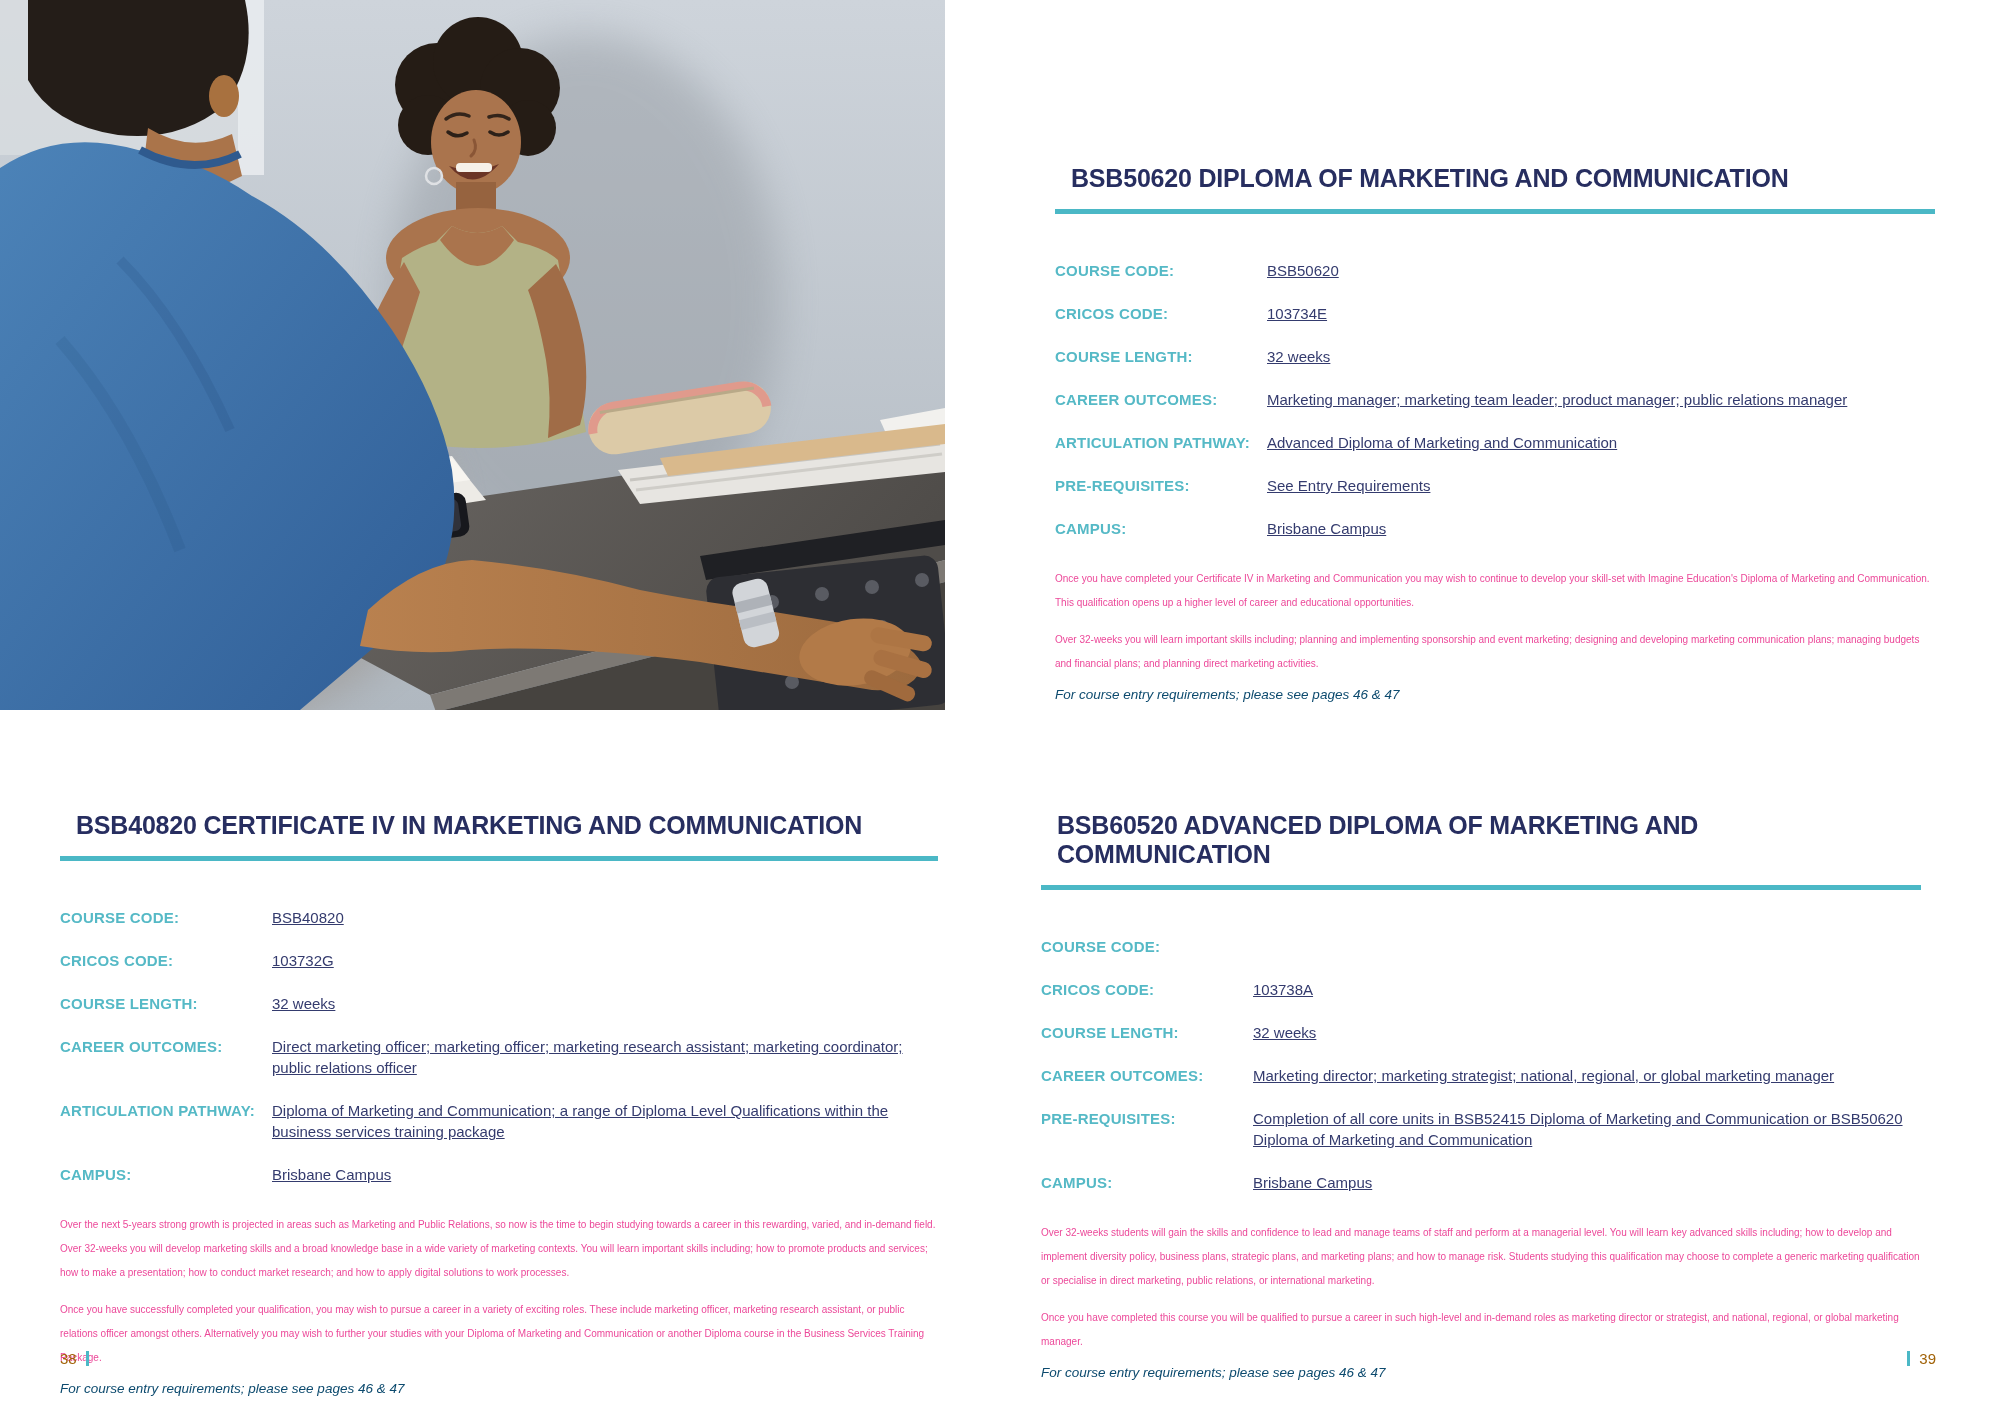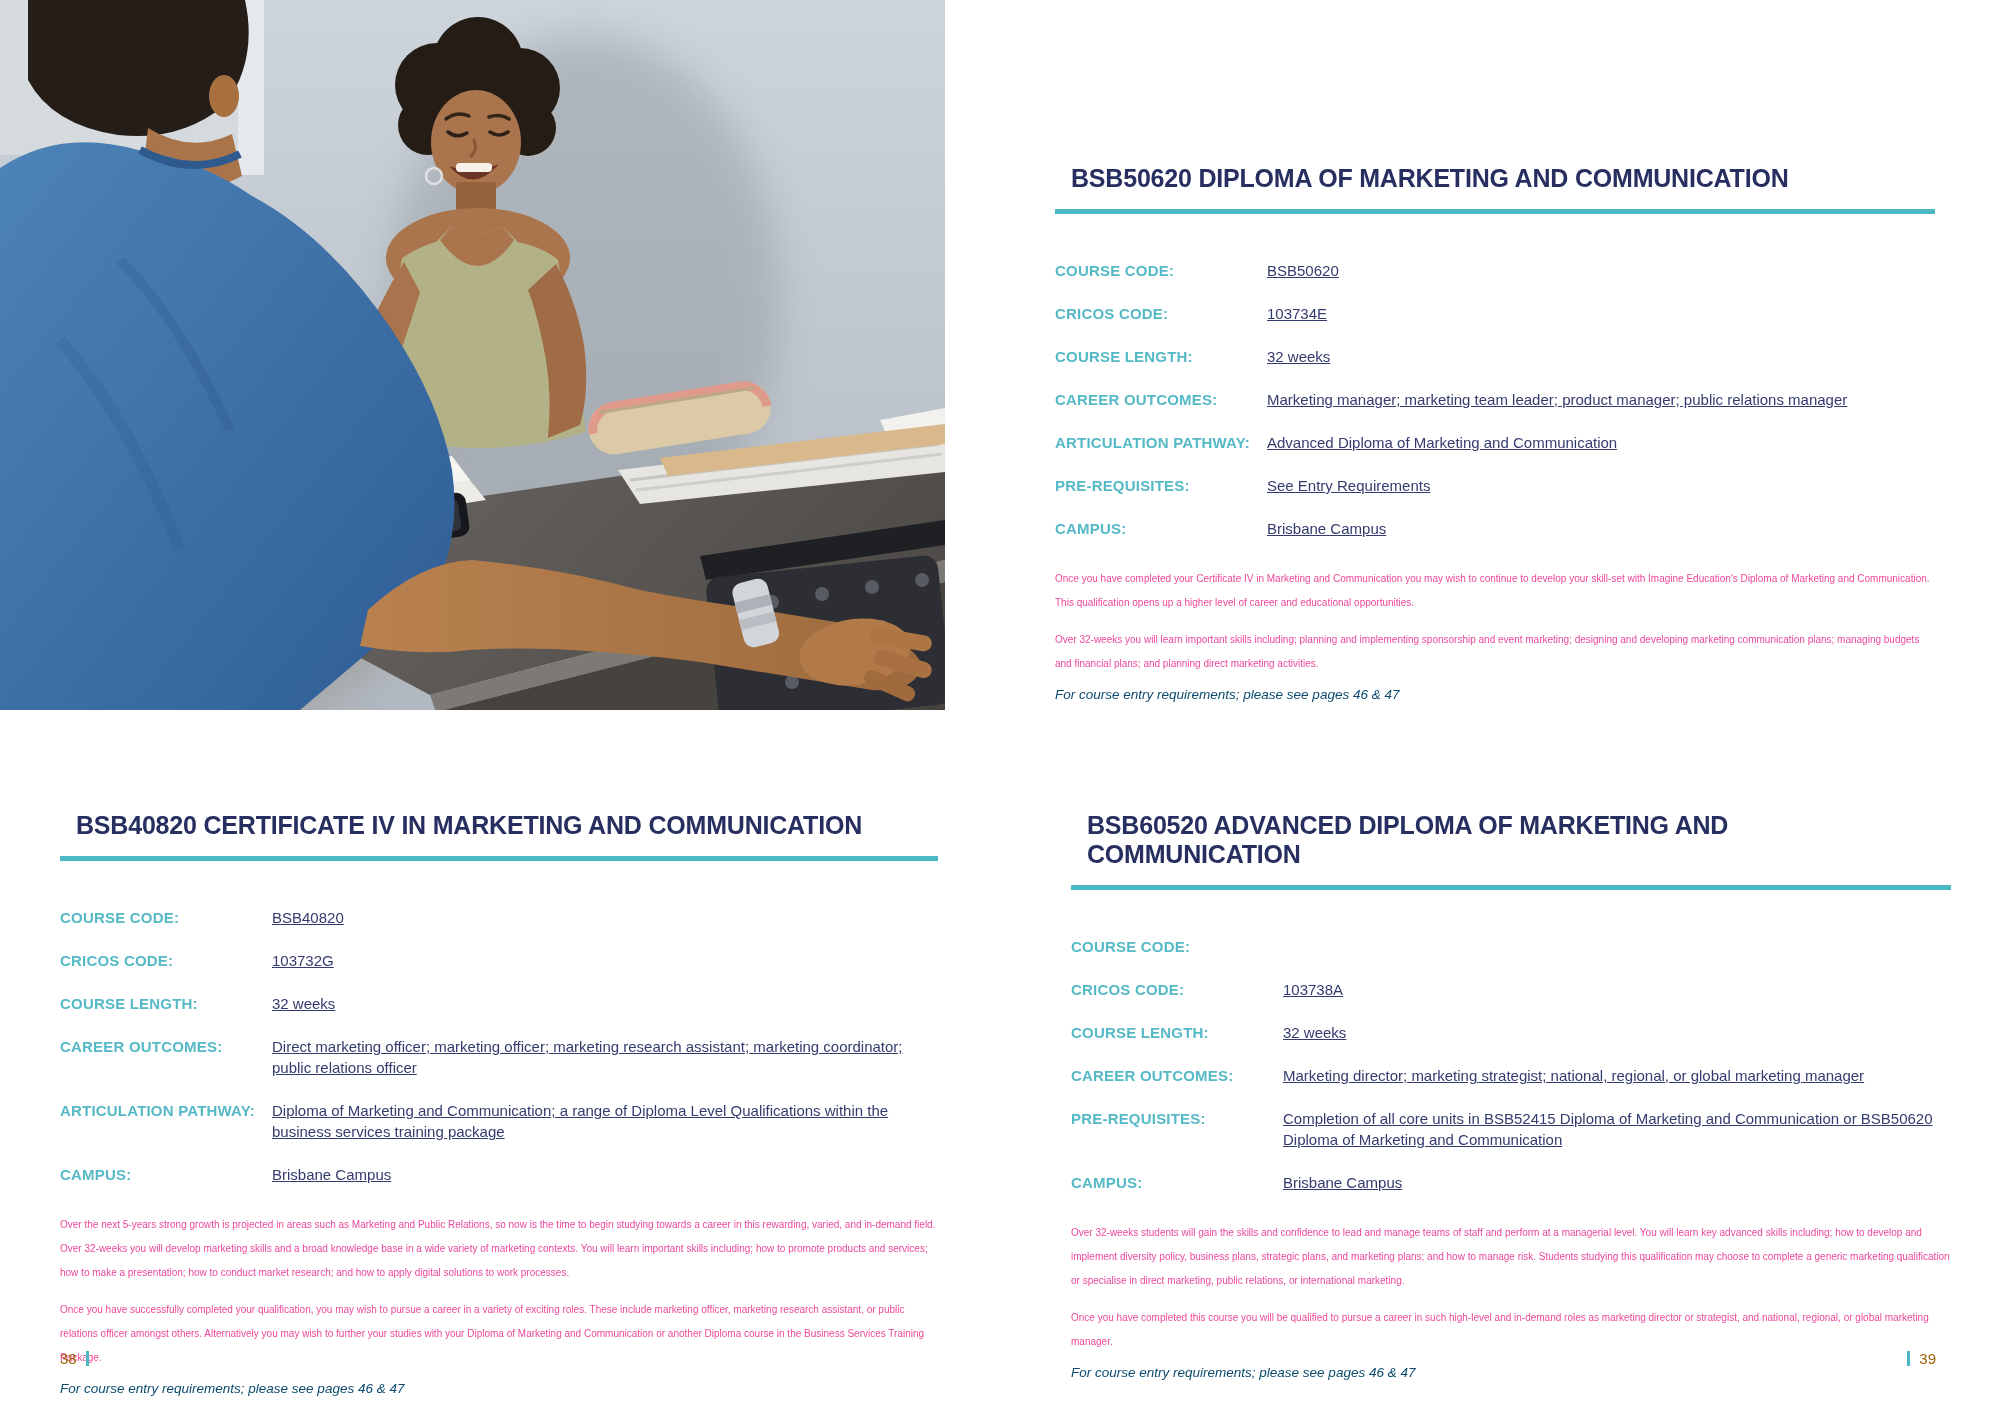--- a/index.html
+++ b/index.html
@@ -7,21 +7,21 @@
     width:2000px;height:1414px;position:relative;background:#ffffff;
     font-family:"Liberation Sans","DejaVu Sans",sans-serif;overflow:hidden;
     -webkit-font-smoothing:antialiased;
   }
   .photo{position:absolute;left:0;top:0;width:945px;height:710px;overflow:hidden;}
   .photo svg{display:block;}
 
   section.course{position:absolute;}
   #sec-top-right{left:1055px;top:148px;width:880px;}
   #sec-bottom-left{left:60px;top:795px;width:878px;}
-  #sec-bottom-right{left:1071px;top:795px;width:880px;}
+  #sec-bottom-right{left:1041px;top:795px;width:880px;}
 
   h2.course-heading{
     margin:16px;font-size:25px;font-weight:700;color:#272e60;letter-spacing:-0.2px;
   }
   .rule{height:5px;background:#4bb8c6;margin-top:13px;}
 
   dl.details{
     display:grid;grid-template-columns:212px 1fr;row-gap:22px;
     margin:46px 0 0 0;font-size:15px;line-height:21px;
   }

